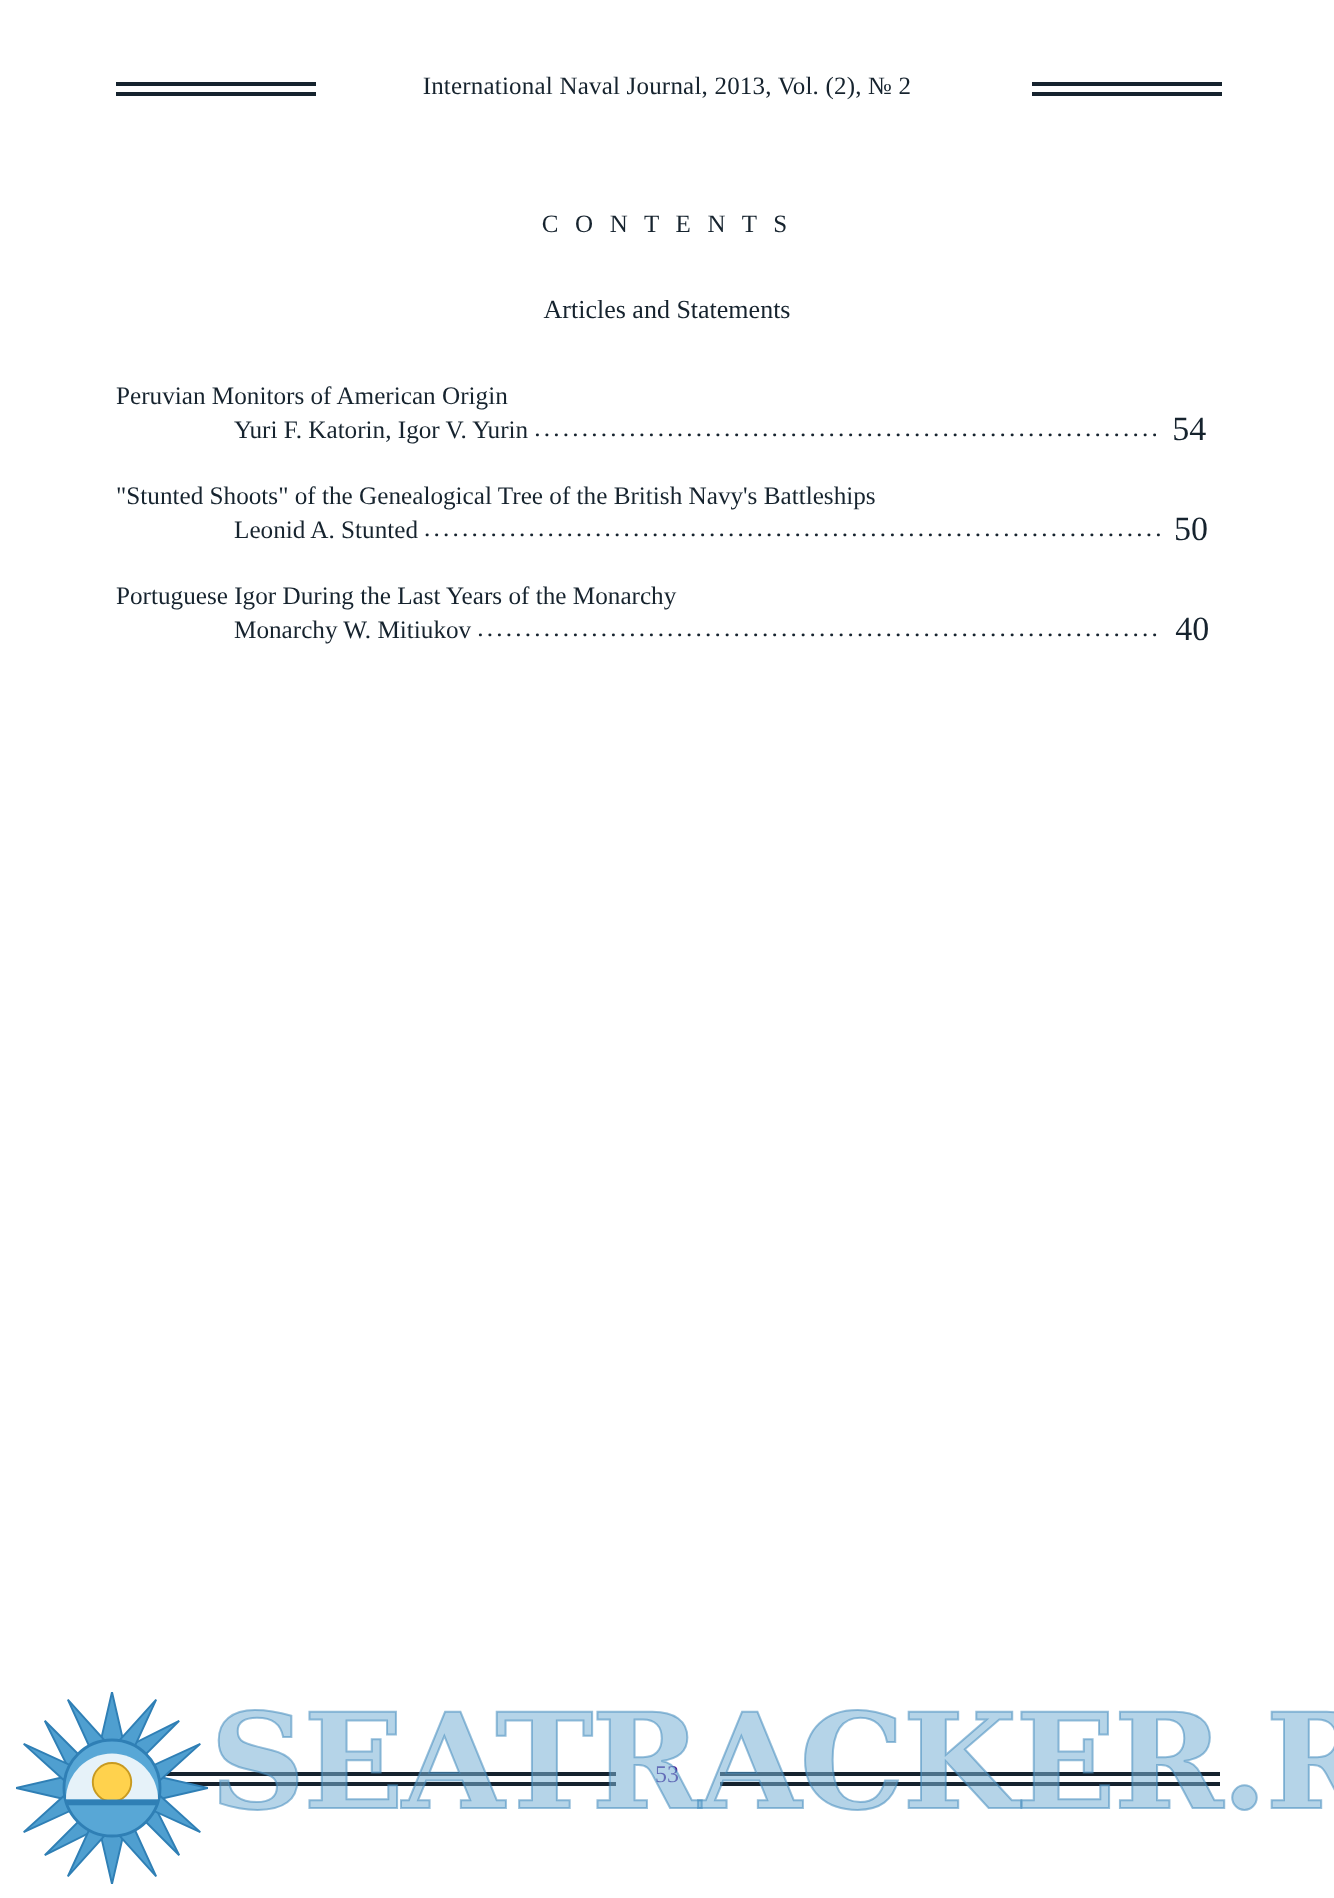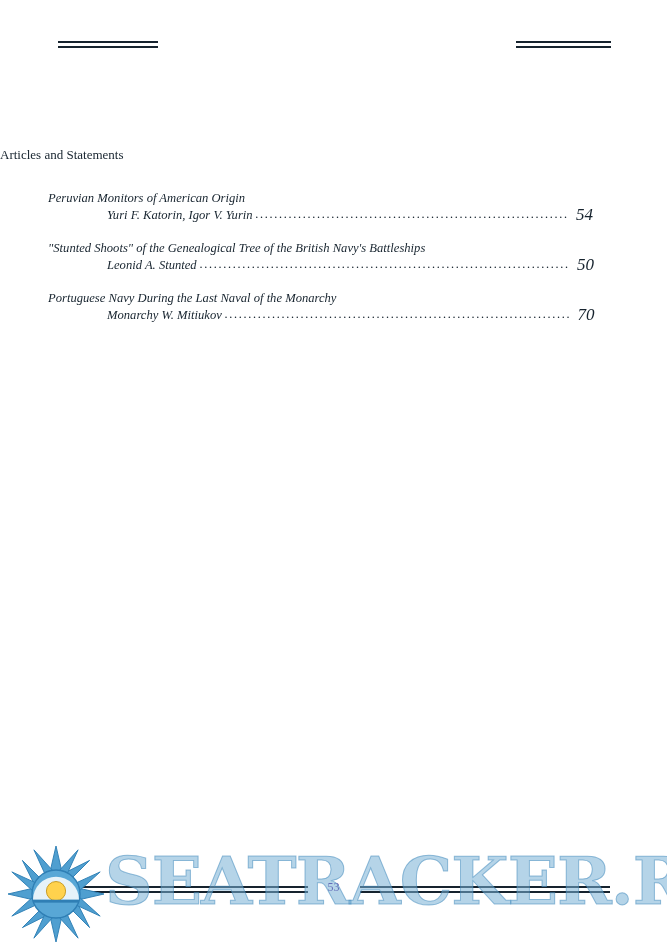--- a/index.html
+++ b/index.html
@@ -64,31 +64,31 @@
     text-align: center;
     font-size: 12.5px;
     letter-spacing: 2.6px;
     color: #16232e;
   }
   .section-heading {
     position: absolute;
     left: 0;
     top: 147px;
     width: 667px;
+    text-align: center;
     font-size: 13px;
     color: #16232e;
   }
 
   
   .toc {
     position: absolute;
-    left: 48px;
+    left: 58px;
     top: 190px;
     width: 553px;
-    font-style: italic;
   }
   .entry {
     margin-bottom: 16px;
   }
   .entry-title {
     font-size: 12.6px;
     line-height: 16px;
     color: #16232e;
     white-space: nowrap;
   }
@@ -186,26 +186,28 @@
 </head>
 <body>
 
 <div class="page">
 
   <div class="header">
     <div class="header-rule rule-left">
       <div class="bar"></div>
       <div class="bar thin"></div>
     </div>
+    <div class="header-title">International Naval Journal, 2013, Vol. (2), № 2</div>
     <div class="header-rule rule-right">
       <div class="bar"></div>
       <div class="bar thin"></div>
     </div>
   </div>
 
+  <div class="contents-heading">C O N T E N T S</div>
   <div class="section-heading">Articles and Statements</div>
 
   <div class="toc">
 
     <div class="entry">
       <div class="entry-title">Peruvian Monitors of American Origin</div>
       <div class="entry-line">
         <span class="entry-authors">Yuri F. Katorin, Igor V. Yurin</span>
         <span class="entry-dots">........................................................................................................</span>
         <span class="entry-page">54</span>
@@ -215,25 +217,25 @@
     <div class="entry">
       <div class="entry-title">"Stunted Shoots" of the Genealogical Tree of the British Navy's Battleships</div>
       <div class="entry-line">
         <span class="entry-authors">Leonid A. Stunted</span>
         <span class="entry-dots">..................................................................................................................................</span>
         <span class="entry-page">50</span>
       </div>
     </div>
 
     <div class="entry">
-      <div class="entry-title">Portuguese Navy During the Last Naval of the Monarchy</div>
+      <div class="entry-title">Portuguese Igor During the Last Years of the Monarchy</div>
       <div class="entry-line">
         <span class="entry-authors">Monarchy W. Mitiukov</span>
         <span class="entry-dots">..............................................................................................................................</span>
-        <span class="entry-page">70</span>
+        <span class="entry-page">40</span>
       </div>
     </div>
 
   </div>
 
   <div class="footer">
     <div class="footer-rule frule-left">
       <div class="bar"></div>
       <div class="bar"></div>
     </div>

